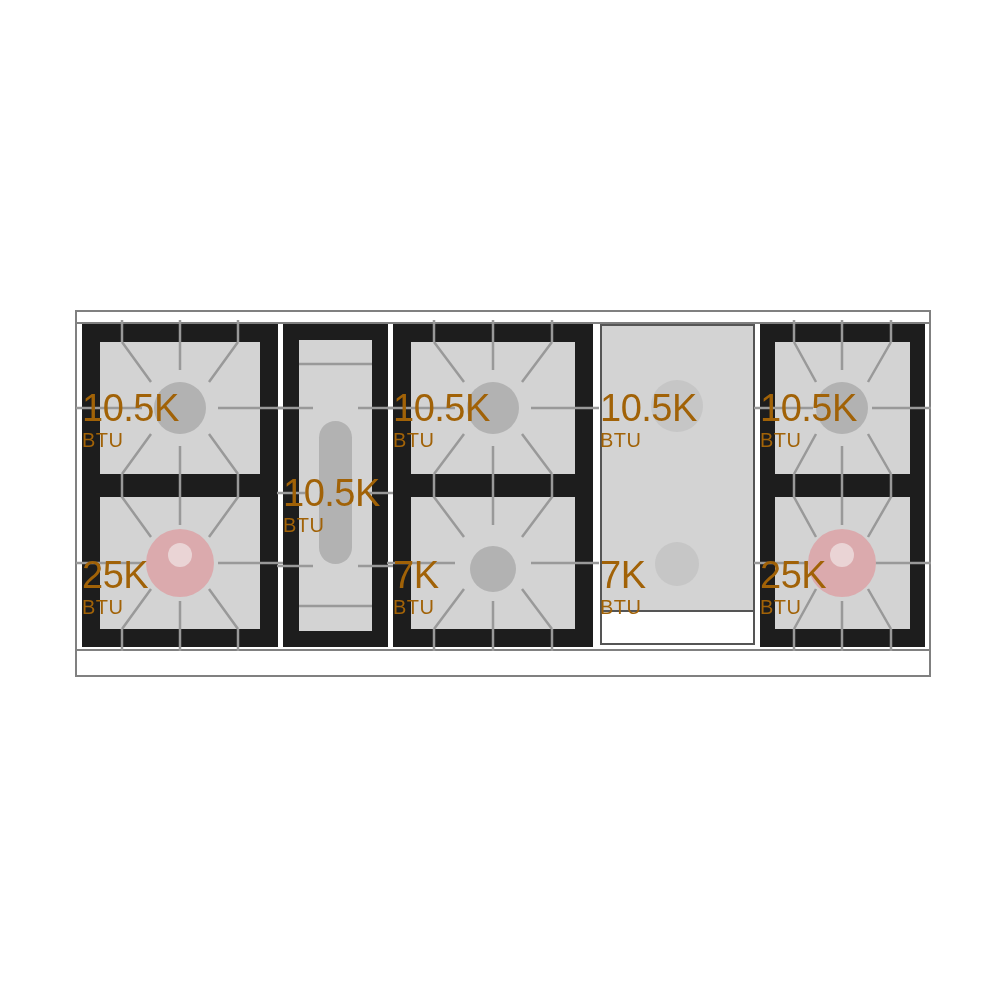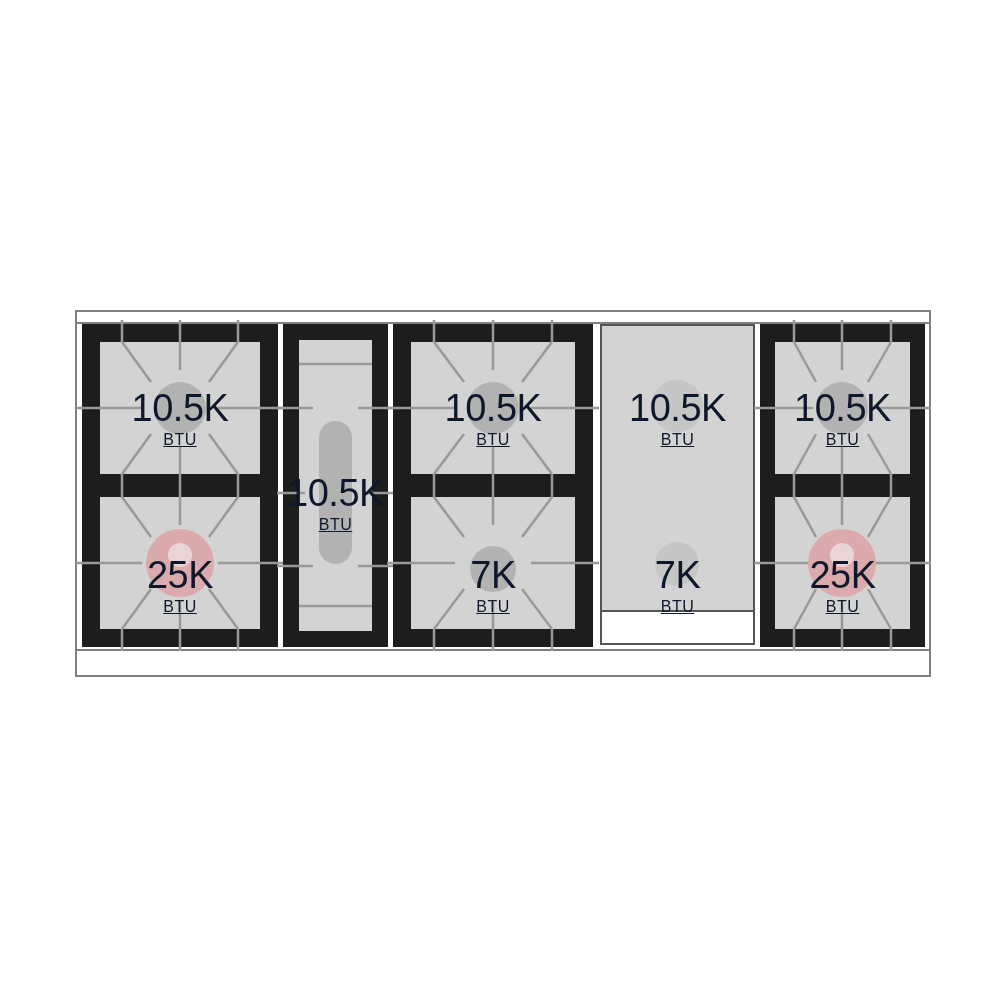--- a/index.html
+++ b/index.html
@@ -25,24 +25,24 @@
   .section svg{position:absolute;left:-12px;top:-12px;overflow:visible;}
   .fs{fill:var(--surface);}
   .fg{fill:var(--grate);}
   .ln{stroke:var(--line);stroke-width:2.5;fill:none;}
   .cap{fill:var(--cap);}
   .faint{fill:var(--faint);}
   .pink{fill:var(--pink);}
   .pinkin{fill:var(--pink-inner);}
   .gpanel{fill:var(--surface);stroke:var(--griddle-border);stroke-width:2;}
   .gdrawer{fill:#ffffff;stroke:var(--griddle-border);stroke-width:2;}
-  .blabel{position:absolute;left:0;width:100%;text-align:center;color:#0f172a;
+  .blabel{position:absolute;left:0;width:100%;text-align:left;color:#a16207;
           white-space:nowrap;pointer-events:none;}
   .blabel .val{font-size:38px;line-height:38px;letter-spacing:-0.5px;}
-  .blabel .unit{font-size:16px;line-height:26px;letter-spacing:0.5px;text-decoration:underline;}
+  .blabel .unit{font-size:20px;line-height:26px;letter-spacing:0.5px;}
   .blabel.pos-top{top:65px;}
   .blabel.pos-bottom{top:232px;}
   .blabel.pos-mid{top:150px;}
 </style>
 </head>
 <body>
 
 <div class="stage">
   <div class="cooktop">
     <div class="back-strip"></div>

